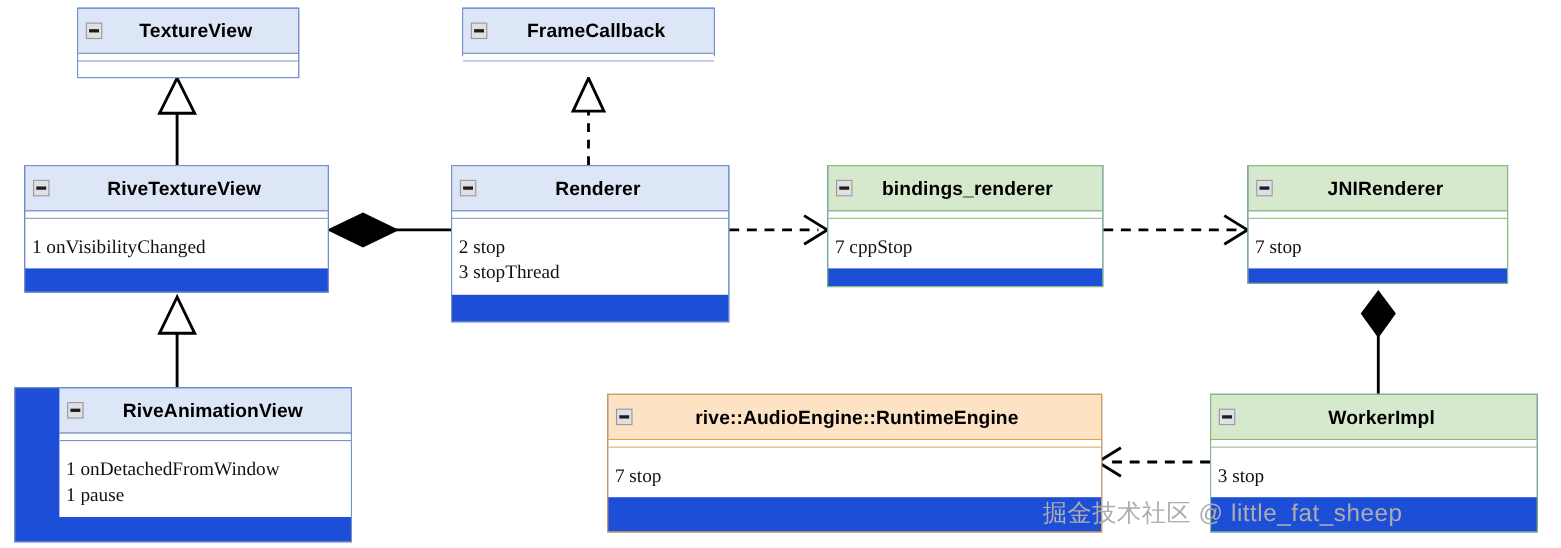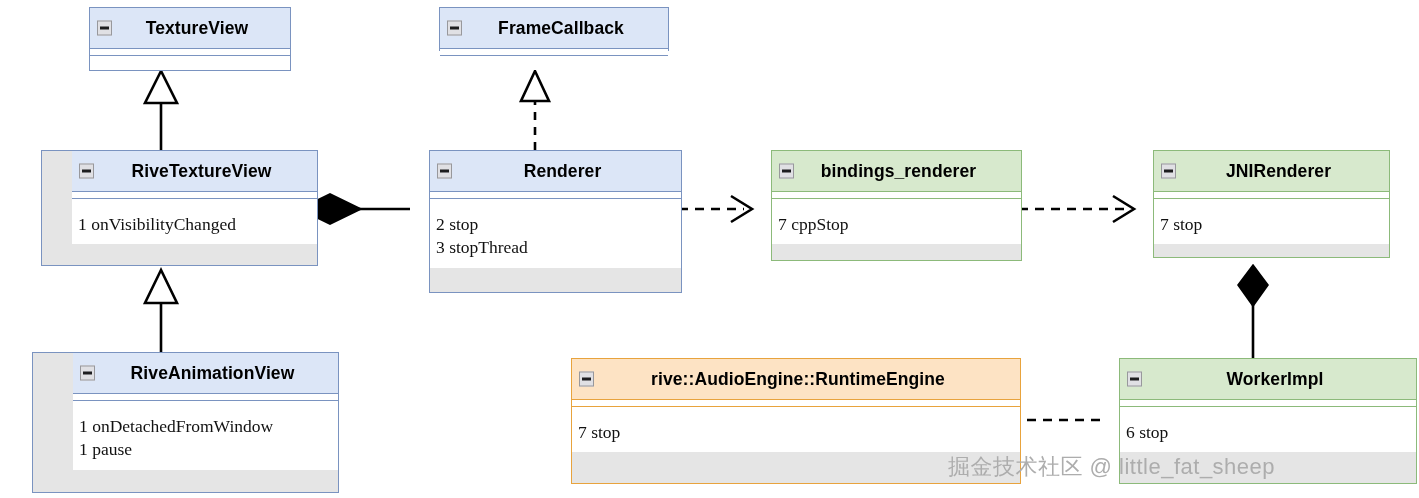--- a/index.html
+++ b/index.html
@@ -26,23 +26,22 @@
     width: 1419px;
     height: 498px;
     pointer-events: none;
   }
 
   
   .uml-class {
     position: absolute;
     box-sizing: border-box;
     border: 1.6px solid #7a93c0;
-    background: #e5e5e5;
+    background: #1d4ed8;
     z-index: 5;
-    margin-left: 19px;
   }
   .uml-class .hdr {
     position: relative;
     box-sizing: border-box;
     background: #dce6f7;
     border-bottom: 1.6px solid #7a93c0;
     height: 41px;
     display: flex;
     align-items: center;
     justify-content: center;
@@ -181,21 +180,21 @@
     <div class="hdr">
       <span class="collapse-icon">
           <i></i>
         </span>
       <span class="title">FrameCallback</span>
     </div>
     <div class="gap"></div>
     <div class="members" style="padding:0; height:14px;"></div>
   </div>
 
-  <div class="uml-class blue" style="left:22px; top:150px; width:277px; height:116px;padding-left:30px;">
+  <div class="uml-class blue" style="left:22px; top:150px; width:277px; height:116px;">
     <div class="hdr">
       <span class="collapse-icon">
           <i></i>
         </span>
       <span class="title">RiveTextureView</span>
     </div>
     <div class="gap"></div>
     <div class="members">
       <div class="m">1 onVisibilityChanged</div>
     </div>
@@ -270,19 +269,19 @@
 
   <div class="uml-class green" style="left:1100px; top:358px; width:298px; height:126px;">
     <div class="hdr">
       <span class="collapse-icon">
           <i></i>
         </span>
       <span class="title">WorkerImpl</span>
     </div>
     <div class="gap"></div>
     <div class="members">
-      <div class="m">6 stop</div>
+      <div class="m">3 stop</div>
     </div>
   </div>
 
   <div id="watermark" style="left:948px; top:452px;">掘金技术社区 @ little_fat_sheep</div>
 
 </div>
 
 </body></html>

